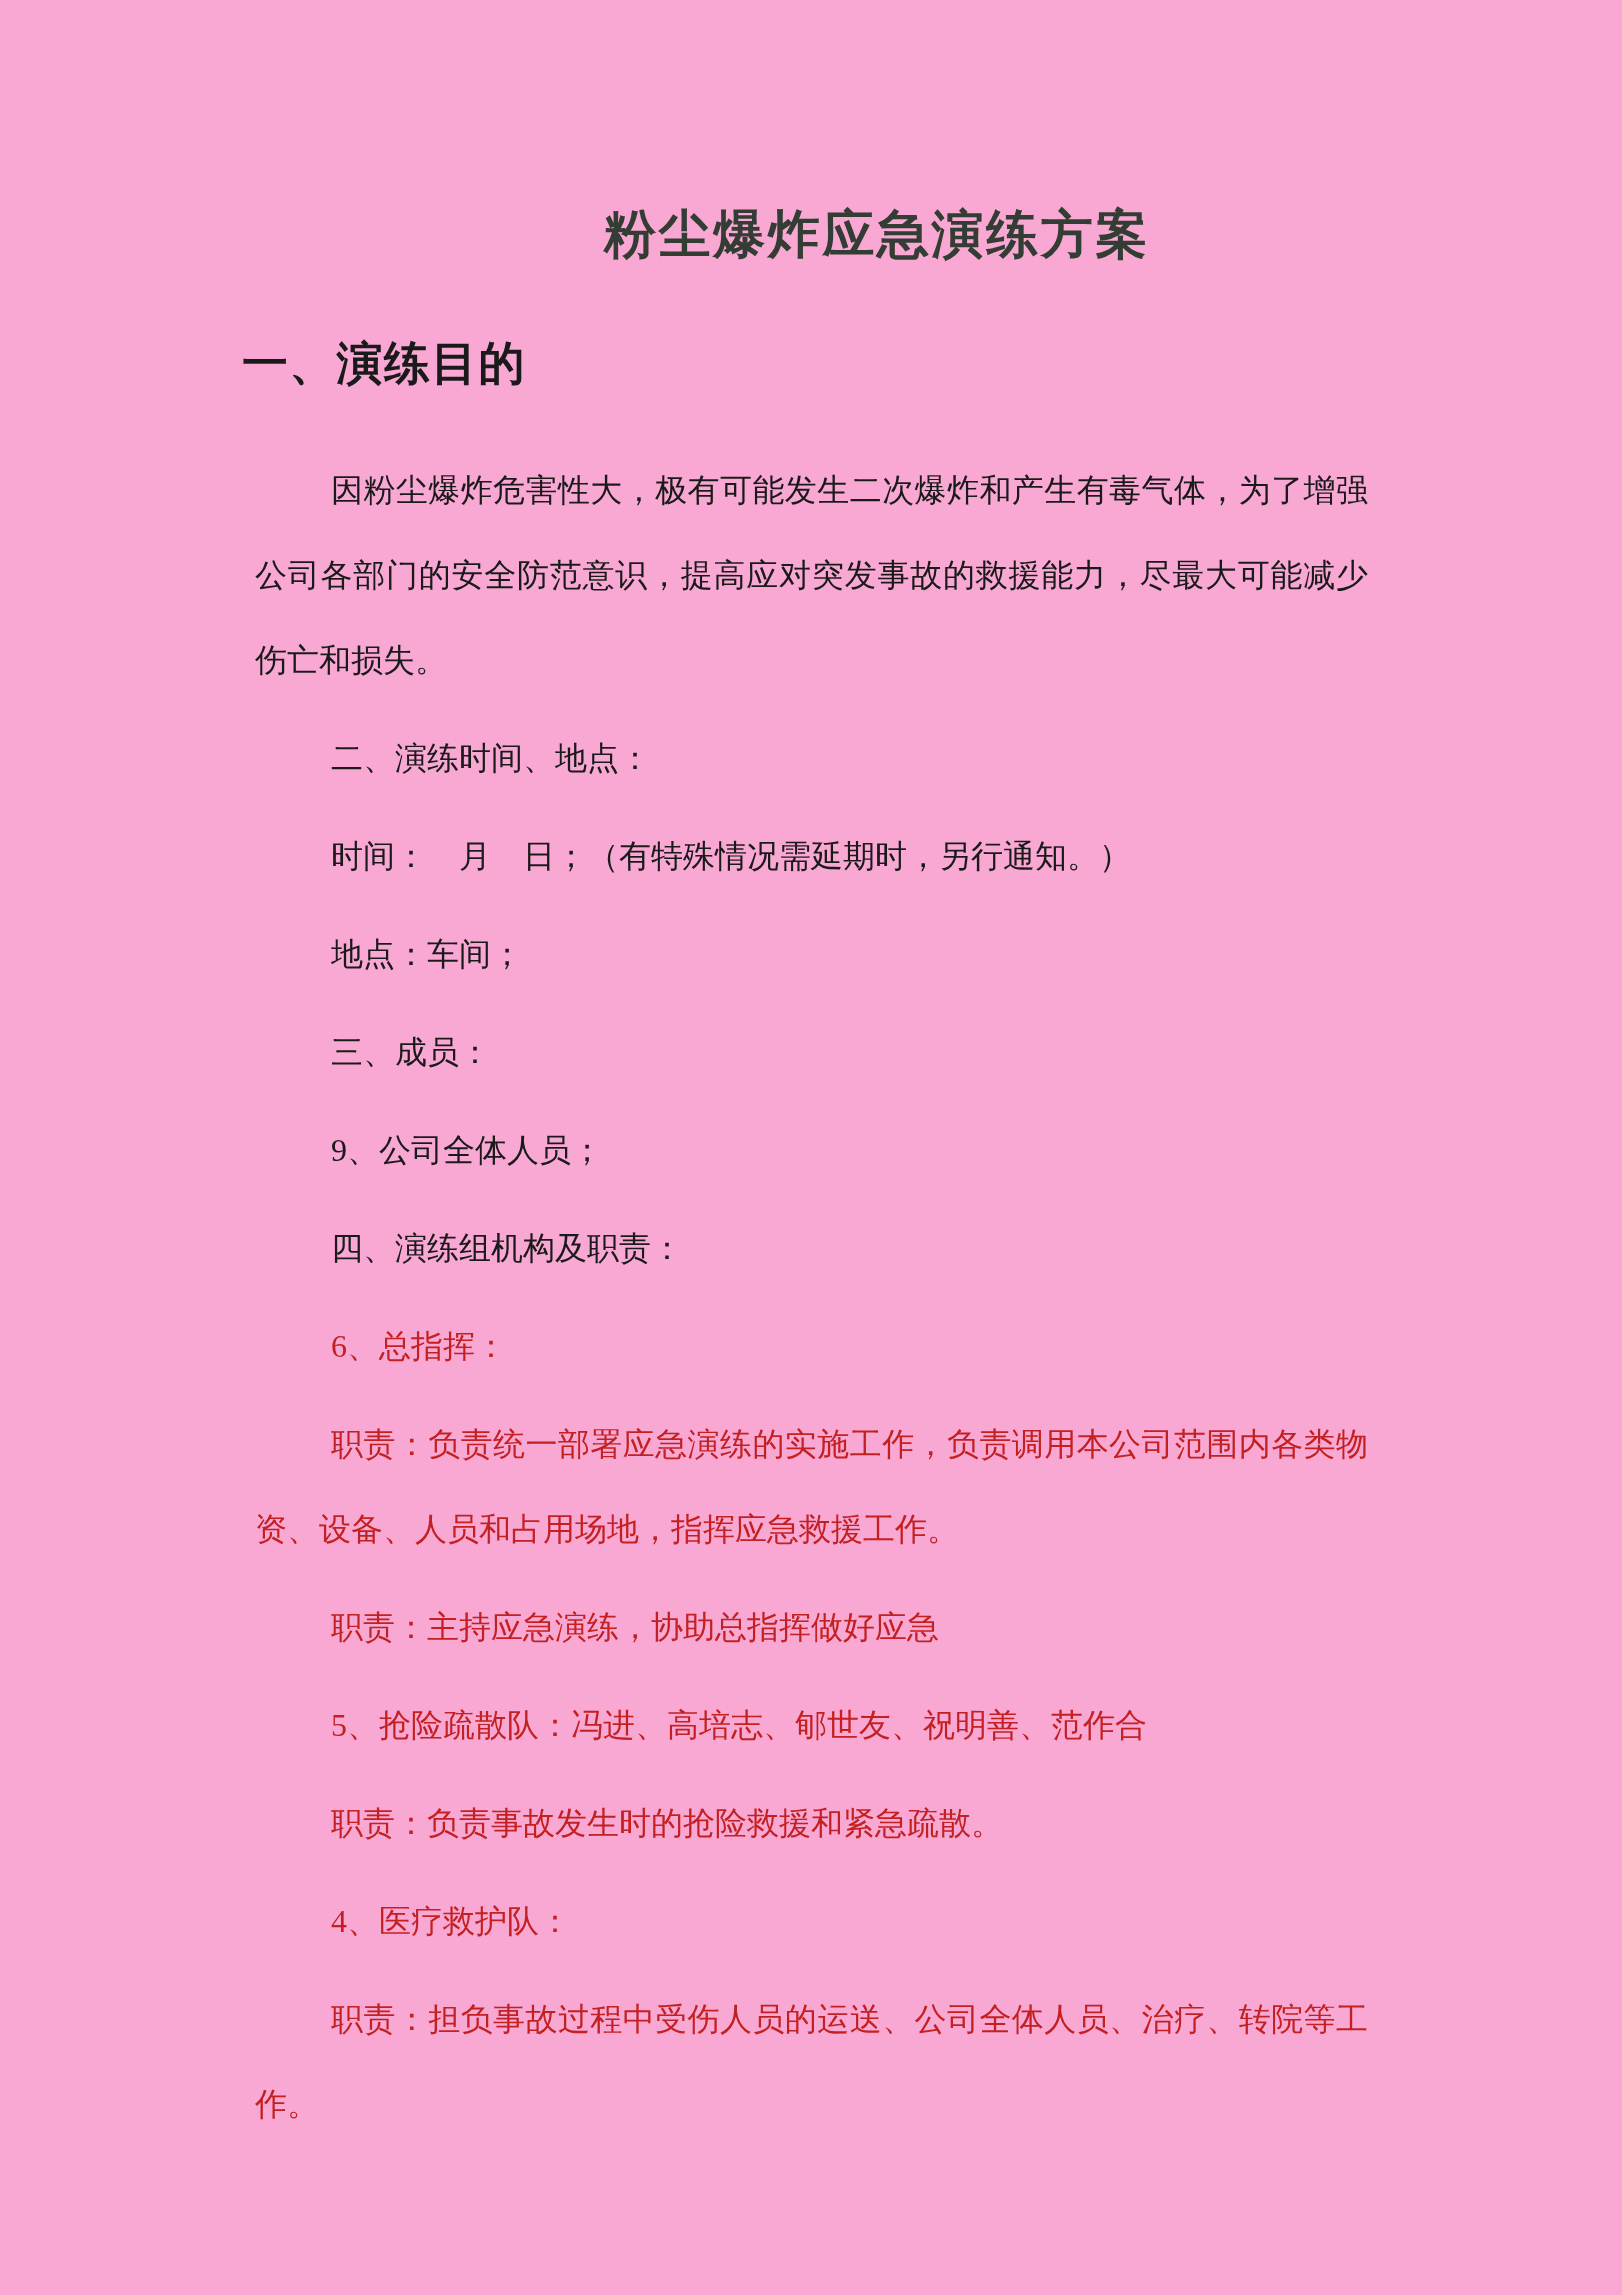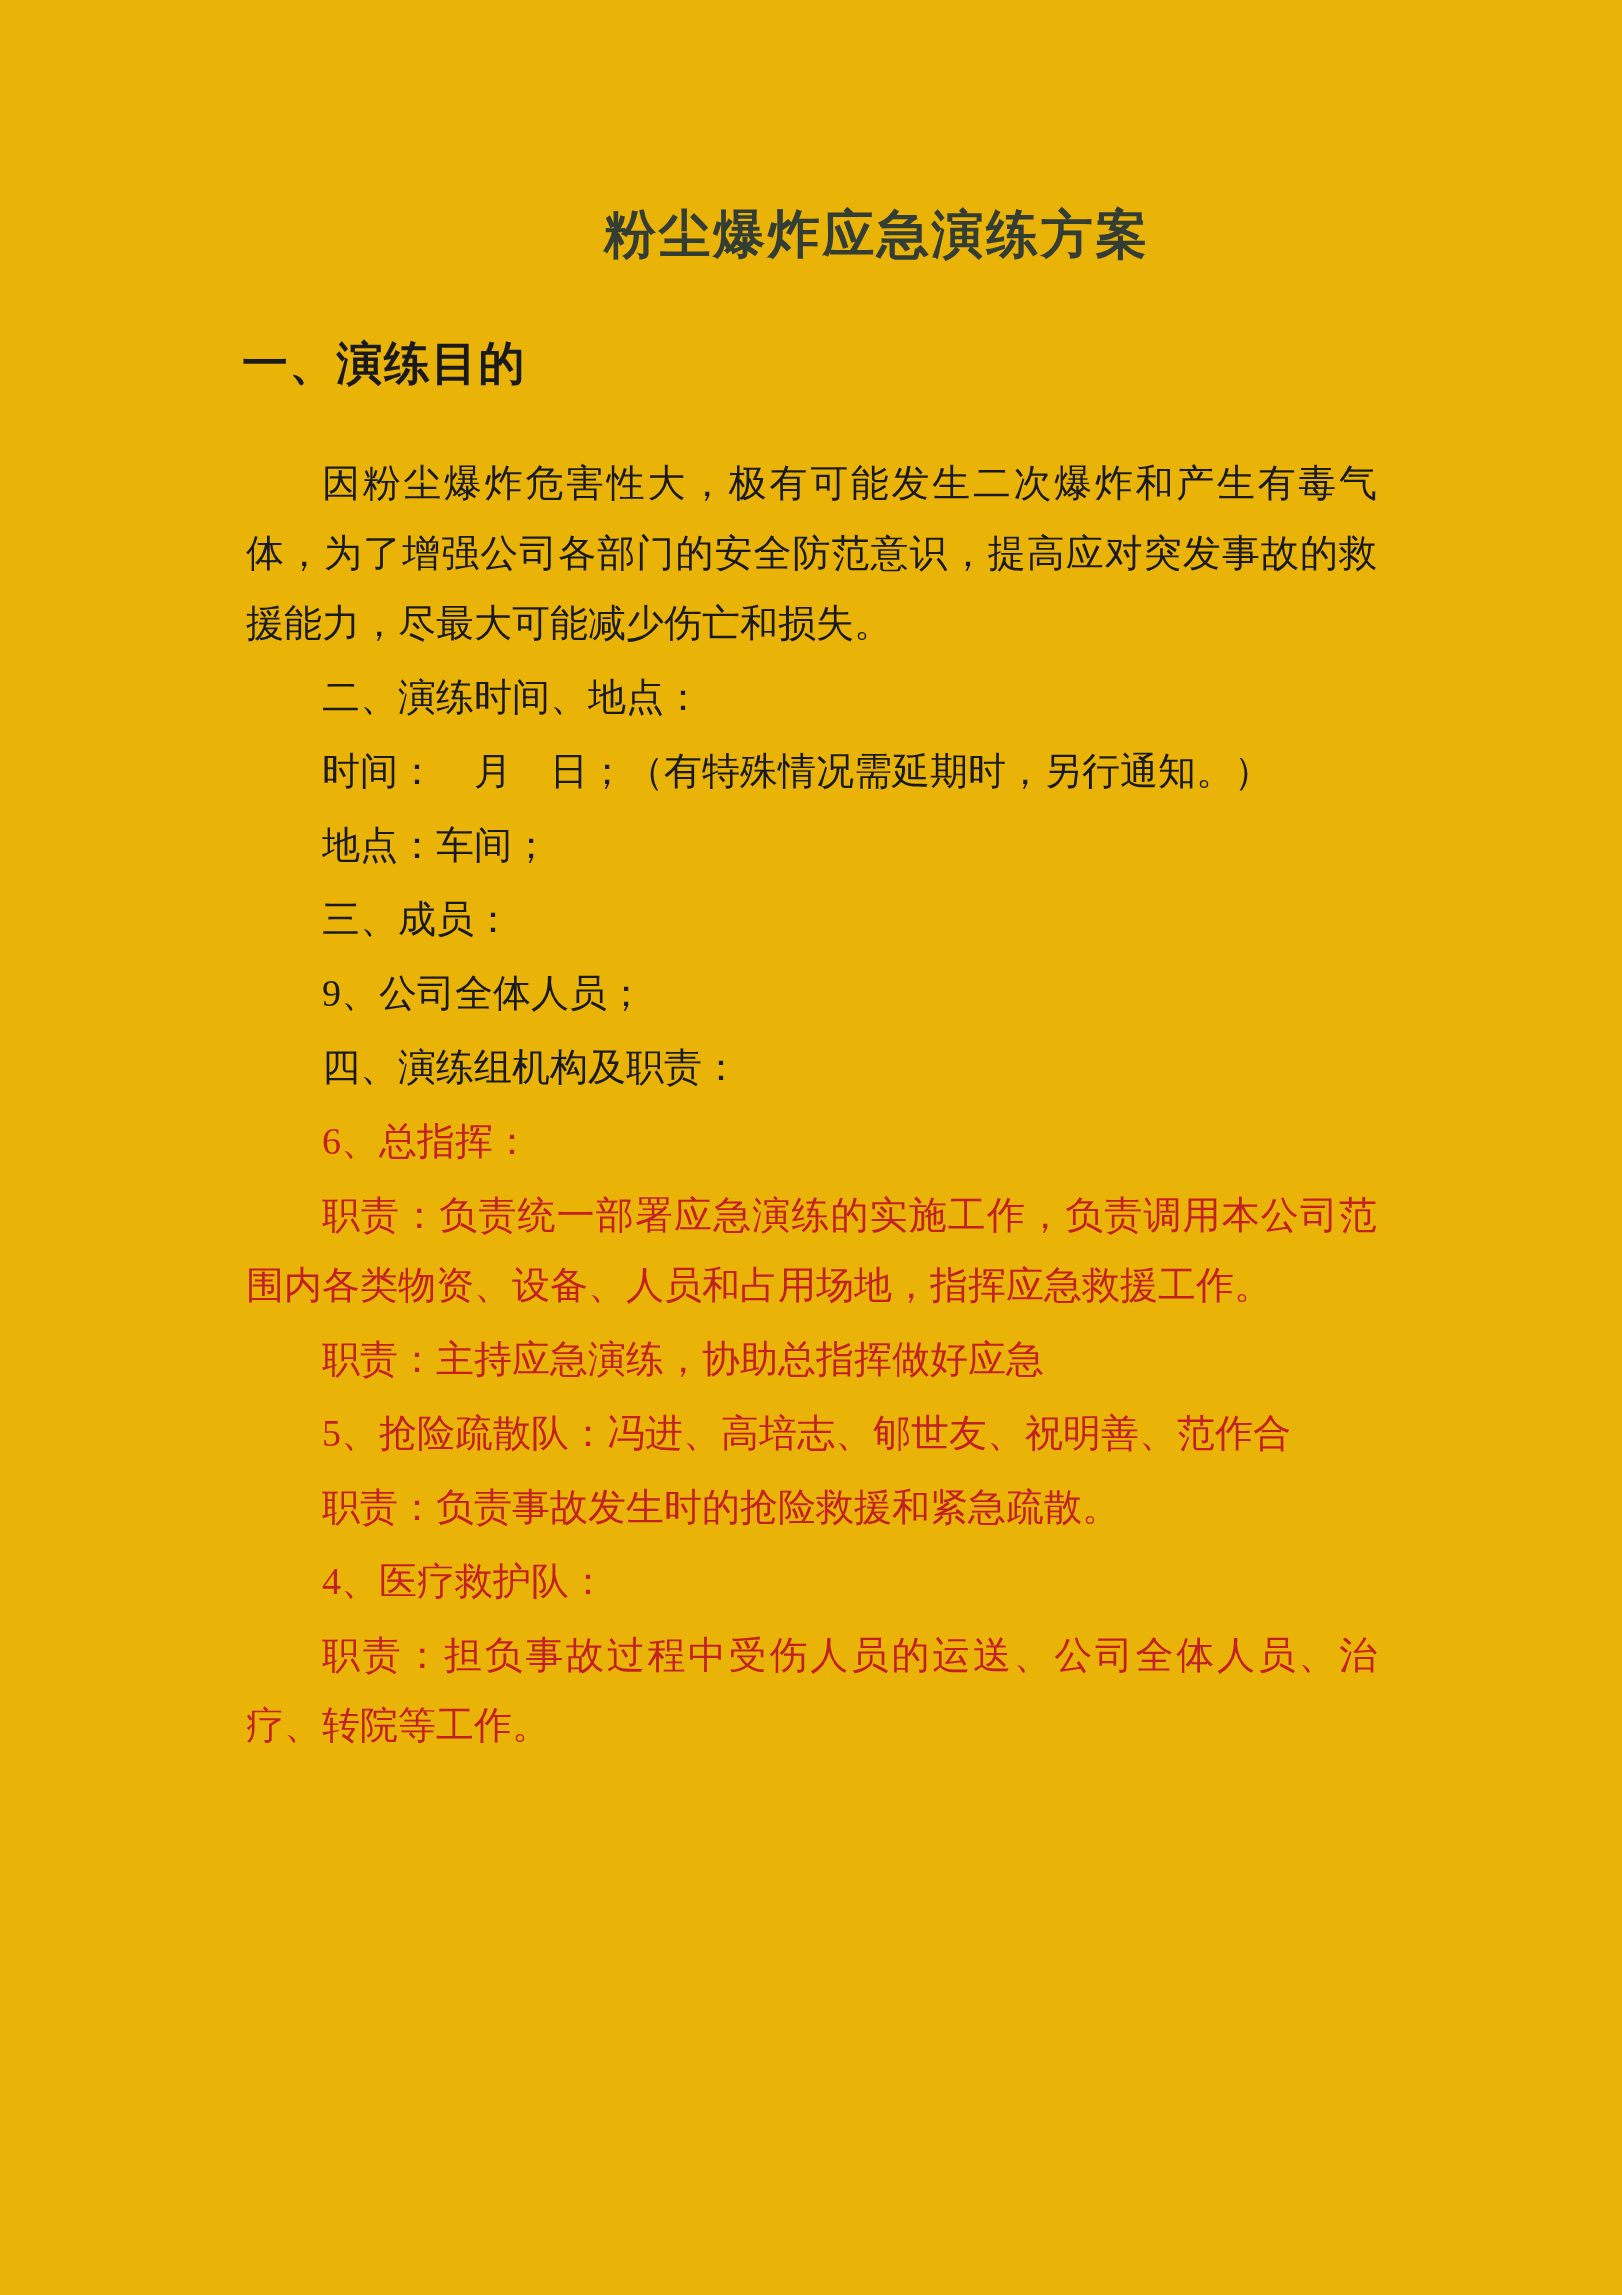--- a/index.html
+++ b/index.html
@@ -12,21 +12,21 @@
     height: 2295px;
     position: relative;
     font-family: "Liberation Serif", serif;
   }
   .page {
     position: absolute;
     left: 0;
     top: 0;
     width: 1623px;
     height: 2295px;
-    background: #eab308;
+    background: #f9a8d4;
     overflow: hidden;
   }
   .content {
     position: absolute;
     left: 242px;
     top: 195px;
     width: 1139px;
   }
   .title {
     margin: 0;
@@ -43,23 +43,23 @@
     font-size: 46px;
     line-height: 75px;
     font-weight: 700;
     letter-spacing: 1.3px;
     color: var(--body-color, #1a1a1a);
   }
   .body-block {
     margin-top: 47px;
   }
   .para {
-    margin: 4px;
-    font-size: 38px;
-    line-height: 70px;
+    margin: 13px;
+    font-size: 32px;
+    line-height: 85px;
     text-align: justify;
     color: var(--body-color, #1a1a1a);
   }
   .para.indent {
     text-indent: 76px;
   }
   .para.red {
     color: var(--red-color, #c32121);
   }
 </style>

